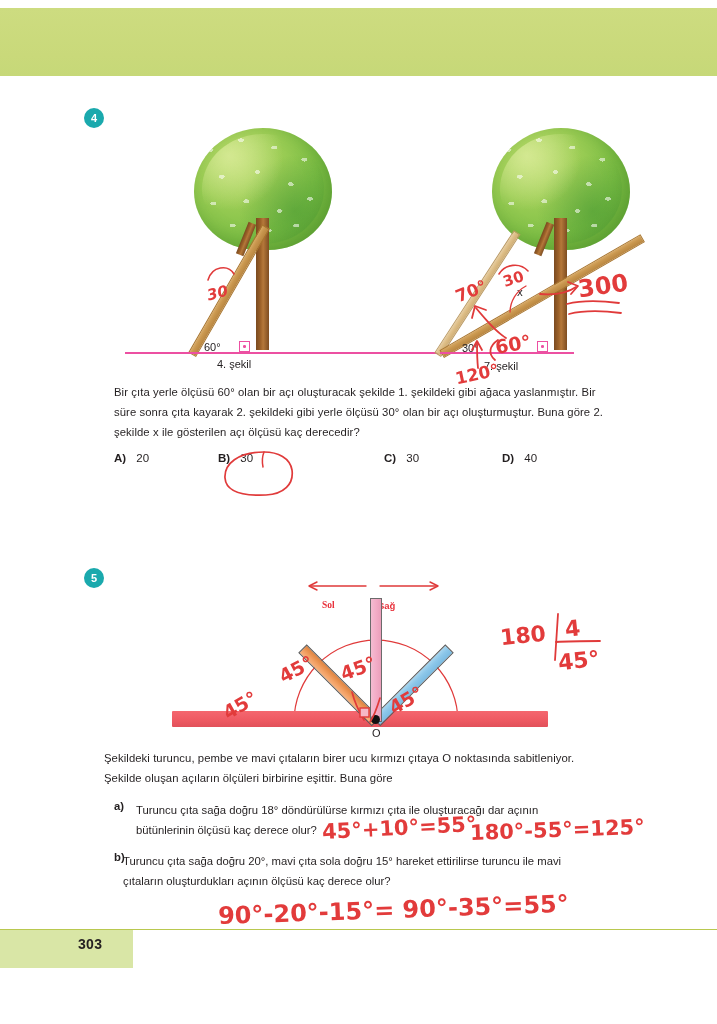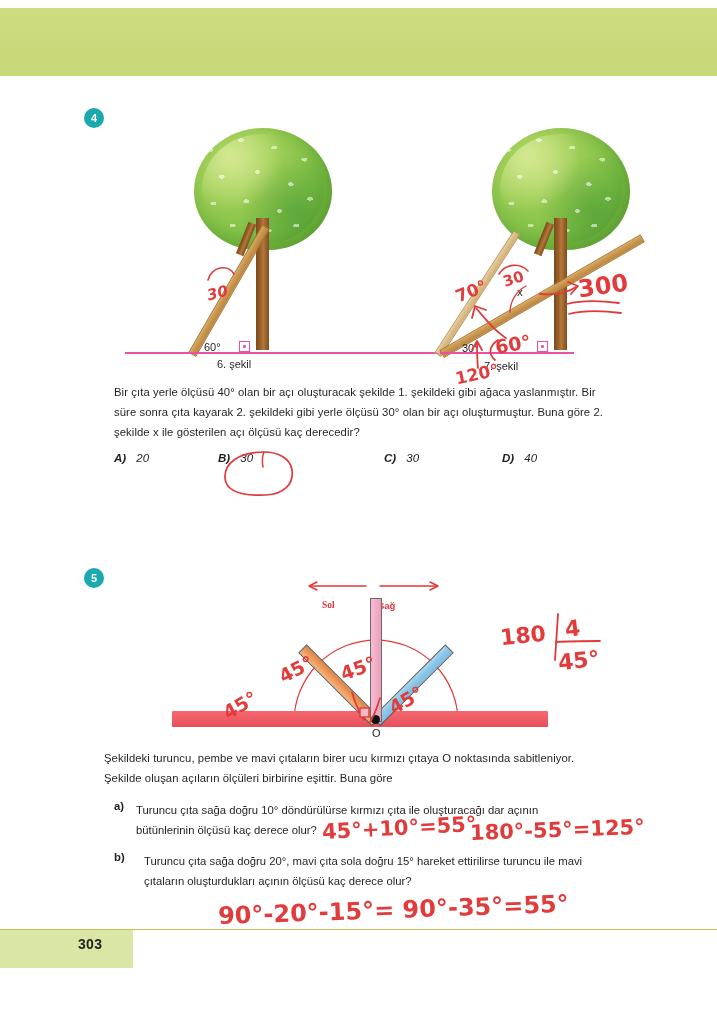--- a/index.html
+++ b/index.html
@@ -102,24 +102,24 @@
   }
   .sub-label {
     position: absolute;
     font-weight: bold;
     font-size: 11.3px;
     color: #231f20;
   }
   #subA { left: 114px; top: 800px; }
   #subAtext { left: 136px; top: 800px; width: 440px; }
   #subB { left: 114px; top: 851px; }
-  #subBtext { left: 144px; top: 851px; width: 478px; }
-
-  
-  .options { position: absolute; left: 114px; top: 452px; width: 500px; height: 22px; font-style: italic; }
+  #subBtext { left: 123px; top: 851px; width: 478px; }
+
+  
+  .options { position: absolute; left: 114px; top: 452px; width: 500px; height: 22px; }
   .opt { position: absolute; font-size: 11.5px; color: #231f20; white-space: nowrap; }
   .opt-a { left: 0px; }
   .opt-b { left: 104px; }
   .opt-c { left: 270px; }
   .opt-d { left: 388px; }
   .opt .lab { font-weight: bold; }
   .opt .val { margin-left: 7px; }
 
   
   #fig4 { position: absolute; left: 114px; top: 110px; width: 500px; height: 260px; }
@@ -296,21 +296,21 @@
     <div class="trunk" style="left:142px; top:108px; width:13px; height:132px;"></div>
     <div class="trunk" style="left:128px; top:112px; width:8px; height:34px; transform:rotate(22deg);"></div>
 
     <div class="stick" style="left:82px; top:238px; width:148px; height:9px; transform:rotate(-60deg);"></div>
 
     <div class="ang-label" style="left:90px; top:231px;">60°</div>
     <div class="sq-mark" style="left:125px; top:231px;">
       <i></i>
     </div>
     <div class="ground-line" style="left:11px; top:242px; width:345px;"></div>
-    <div class="fig-caption" style="left:103px; top:248px;">6. şekil</div>
+    <div class="fig-caption" style="left:103px; top:248px;">4. şekil</div>
 
     <div class="crown" style="left:378px; top:18px; width:138px; height:122px;">
       <div class="leaf-tex"></div>
     </div>
     <div class="trunk" style="left:440px; top:108px; width:13px; height:132px;"></div>
     <div class="trunk" style="left:426px; top:112px; width:8px; height:34px; transform:rotate(22deg);"></div>
 
     <div class="stick-pale" style="left:327px; top:239px; width:146px; height:8px; transform:rotate(-57deg);"></div>
     <div class="stick" style="left:330px; top:239px; width:232px; height:9px; transform:rotate(-30deg);"></div>
 
@@ -321,21 +321,21 @@
     <div class="x-label" style="left:403px; top:176px;">x</div>
 
     <svg class="ink" style="left:392px; top:166px; width:40px; height:40px;">
       <path d="M4,36 A30,30 0 0 1 20,10" stroke="#ec50a2" stroke-width="1.3"></path>
     </svg>
 
     <div class="ground-line" style="left:326px; top:242px; width:134px;"></div>
     <div class="fig-caption" style="left:370px; top:250px;">7. şekil</div>
   </div>
 
-  <div class="qtext" id="q4text">Bir çıta yerle ölçüsü 40° olan bir açı oluşturacak şekilde 1. şekildeki gibi ağaca yaslanmıştır. Bir süre sonra çıta kayarak 2. şekildeki gibi yerle ölçüsü 30° olan bir açı oluşturmuştur. Buna göre 2. şekilde x ile gösterilen açı ölçüsü kaç derecedir?</div>
+  <div class="qtext" id="q4text">Bir çıta yerle ölçüsü 60° olan bir açı oluşturacak şekilde 1. şekildeki gibi ağaca yaslanmıştır. Bir süre sonra çıta kayarak 2. şekildeki gibi yerle ölçüsü 30° olan bir açı oluşturmuştur. Buna göre 2. şekilde x ile gösterilen açı ölçüsü kaç derecedir?</div>
 
   <div class="options">
     <div class="opt opt-a">
       <span class="lab">A)</span>
       <span class="val">20</span>
     </div>
     <div class="opt opt-b">
       <span class="lab">B)</span>
       <span class="val">30</span>
     </div>
@@ -372,21 +372,21 @@
     <div class="lath lath-blue" style="left:256px; top:48px; width:12px; height:104px; transform:rotate(45deg);"></div>
     <div class="lath lath-pink" style="left:256px; top:28px; width:12px; height:124px;"></div>
 
     <div class="pivot-dot" style="left:257px; top:145px;"></div>
     <div class="o-label" style="left:258px; top:157px;">O</div>
   </div>
 
   <div class="qtext" id="q5text">Şekildeki turuncu, pembe ve mavi çıtaların birer ucu kırmızı çıtaya O noktasında sabitleniyor. Şekilde oluşan açıların ölçüleri birbirine eşittir. Buna göre</div>
 
   <div class="sub-label" id="subA">a)</div>
-  <div class="sub-item" id="subAtext">Turuncu çıta sağa doğru 10° döndürülürse kırmızı çıta ile oluşturacağı dar açının bütünlerinin ölçüsü kaç derece olur?</div>
+  <div class="sub-item" id="subAtext">Turuncu çıta sağa doğru 18° döndürülürse kırmızı çıta ile oluşturacağı dar açının bütünlerinin ölçüsü kaç derece olur?</div>
 
   <div class="sub-label" id="subB">b)</div>
   <div class="sub-item" id="subBtext">Turuncu çıta sağa doğru 20°, mavi çıta sola doğru 15° hareket ettirilirse turuncu ile mavi çıtaların oluşturdukları açının ölçüsü kaç derece olur?</div>
 
   <div class="hand" style="left:207px; top:284px; font-size:15px; font-style:italic; transform:rotate(-14deg);">30</div>
   <svg class="ink" style="left:206px; top:262px; width:34px; height:22px;">
     <path d="M2,18 C6,4 22,2 28,12" stroke-width="1.6"></path>
   </svg>
 
   <div class="hand" style="left:503px; top:270px; font-size:15px; transform:rotate(-18deg);">30</div>

